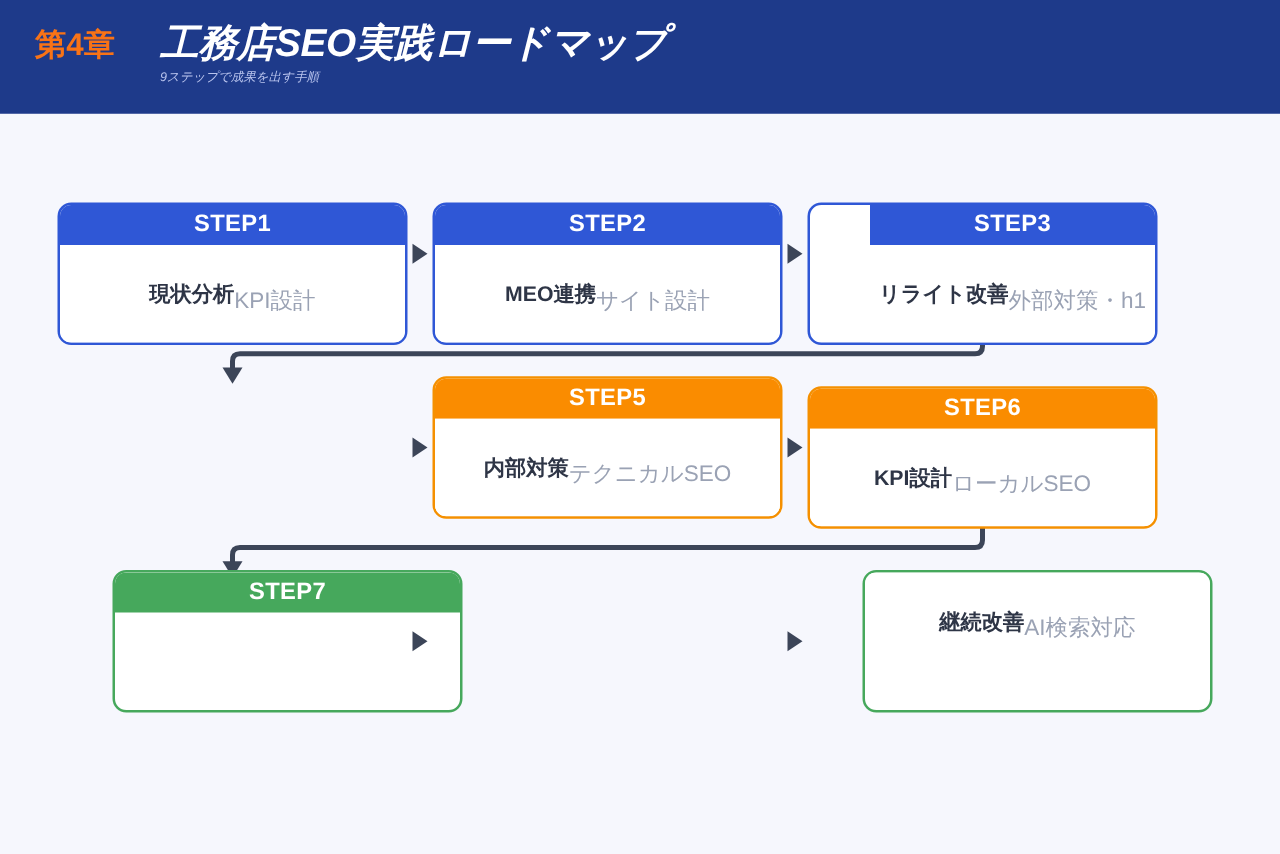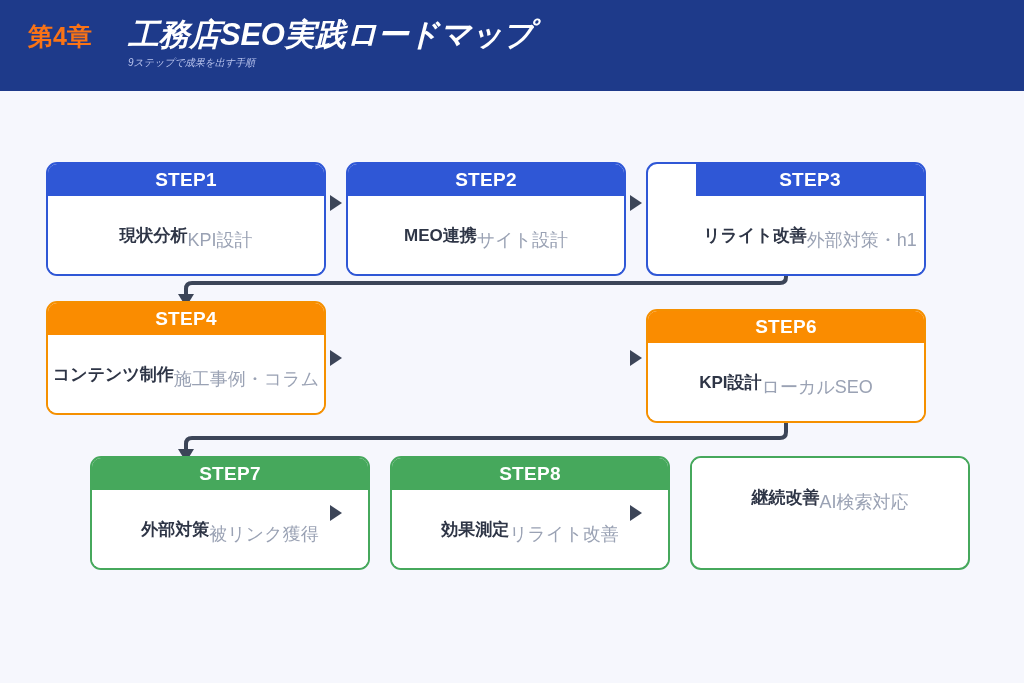--- a/index.html
+++ b/index.html
@@ -192,55 +192,44 @@
   <div class="row-arrow" style="left:630px; top:104px;"></div>
 
   <div class="step-card blue" style="left:646px; top:55px;padding-left:48px;">
     <div class="step-head">STEP3</div>
     <div class="step-body">
       <div class="step-title">リライト改善</div>
       <div class="step-sub">外部対策・h1</div>
     </div>
   </div>
 
-  <div class="step-card orange" style="left:46px; top:210px;">
-    <div class="step-head">STEP4</div>
-    <div class="step-body">
-      <div class="step-title">コンテンツ制作</div>
-      <div class="step-sub">施工事例・コラム</div>
-    </div>
-  </div>
   <div class="row-arrow" style="left:330px; top:259px;"></div>
 
+  <div class="step-card orange" style="left:346px; top:210px;">
+    <div class="step-head">STEP5</div>
+    <div class="step-body">
+      <div class="step-title">内部対策</div>
+      <div class="step-sub">テクニカルSEO</div>
+    </div>
+  </div>
   <div class="row-arrow" style="left:630px; top:259px;"></div>
 
   <div class="step-card orange" style="left:646px; top:218px;">
     <div class="step-head">STEP6</div>
     <div class="step-body">
       <div class="step-title">KPI設計</div>
       <div class="step-sub">ローカルSEO</div>
     </div>
   </div>
 
   <div class="step-card green" style="left:46px; top:365px;">
     <div class="step-head">STEP7</div>
-    <div class="step-body">
-      <div class="step-title">外部対策</div>
-      <div class="step-sub">被リンク獲得</div>
-    </div>
   </div>
   <div class="row-arrow" style="left:330px; top:414px;"></div>
 
-  <div class="step-card green" style="left:346px; top:365px;">
-    <div class="step-head">STEP8</div>
-    <div class="step-body">
-      <div class="step-title">効果測定</div>
-      <div class="step-sub">リライト改善</div>
-    </div>
-  </div>
   <div class="row-arrow" style="left:630px; top:414px;"></div>
 
   <div class="step-card green" style="left:646px; top:365px;">
     <div class="step-body">
       <div class="step-title">継続改善</div>
       <div class="step-sub">AI検索対応</div>
     </div>
   </div>
 
 </div>

